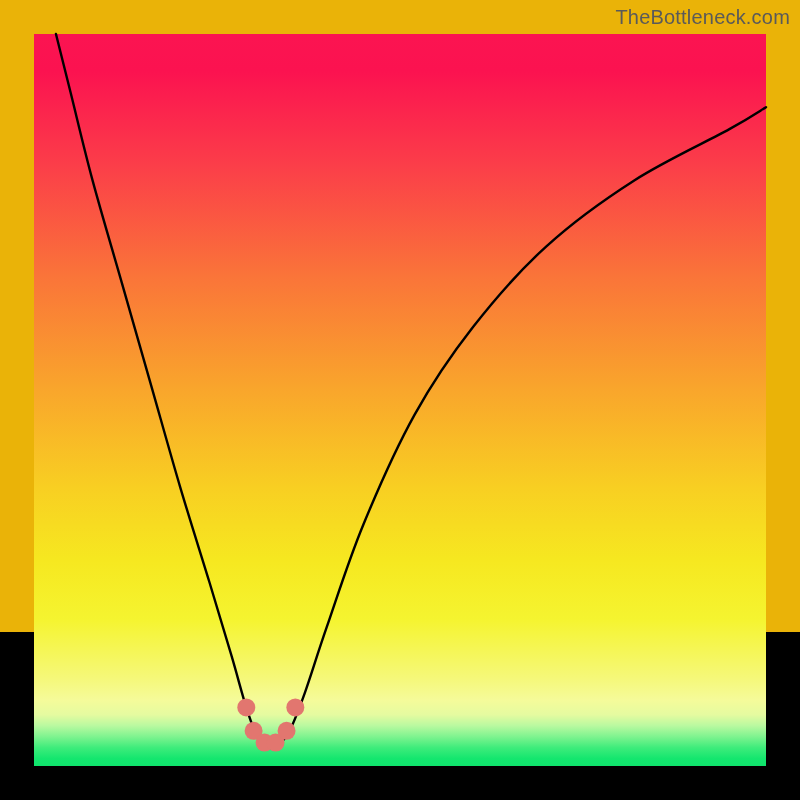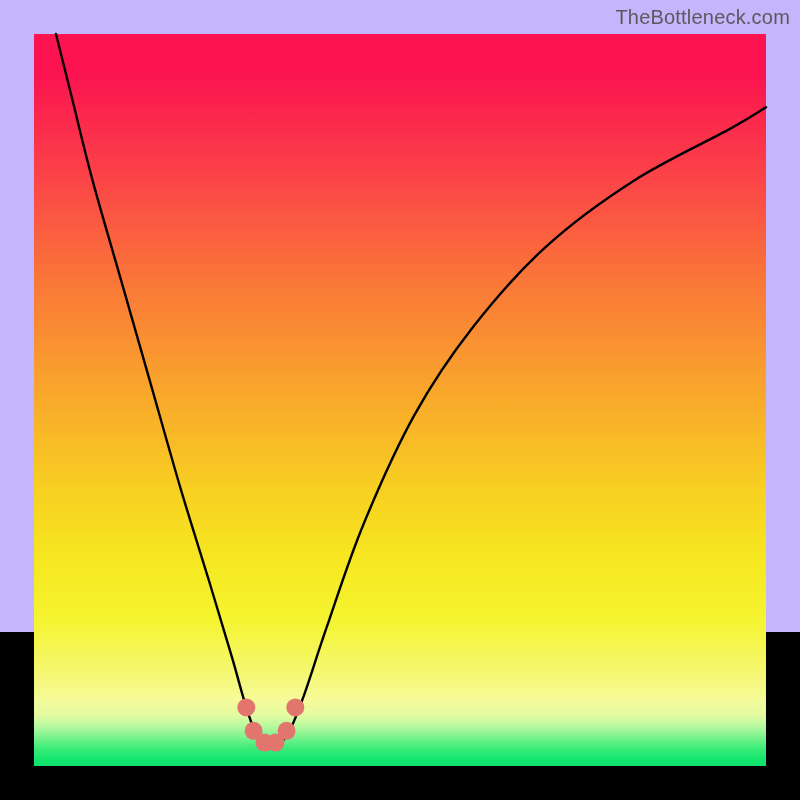--- a/index.html
+++ b/index.html
@@ -8,21 +8,21 @@
     width: 800px;
     height: 800px;
     background: #000;
     overflow: hidden;
     font-family: Arial, Helvetica, sans-serif;
   }
   .frame {
     position: relative;
     width: 800px;
     height: 632px;
-    background: #c4b5fd;
+    background: #eab308;
   }
   .plot {
     position: absolute;
     left: 34px;
     top: 34px;
     width: 732px;
     height: 732px;
     
     background: linear-gradient(
       to bottom,

